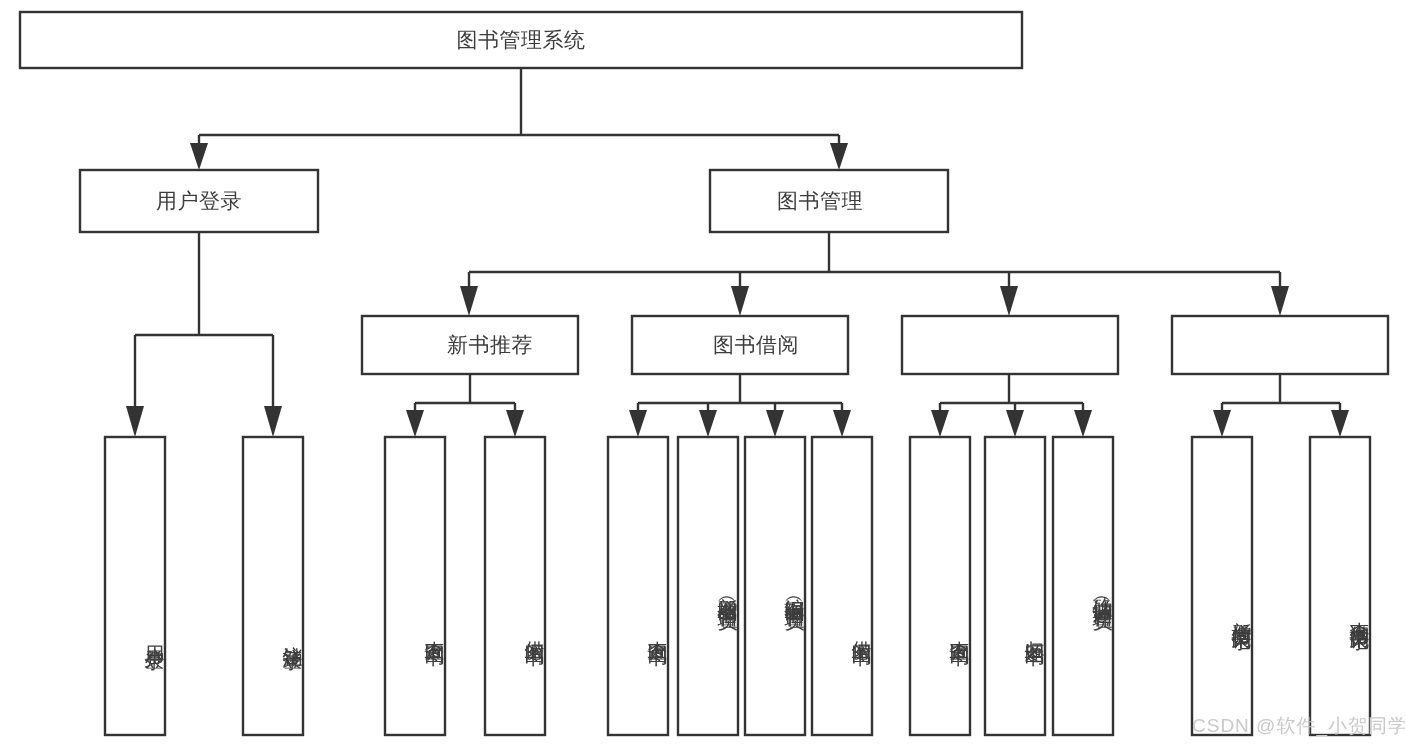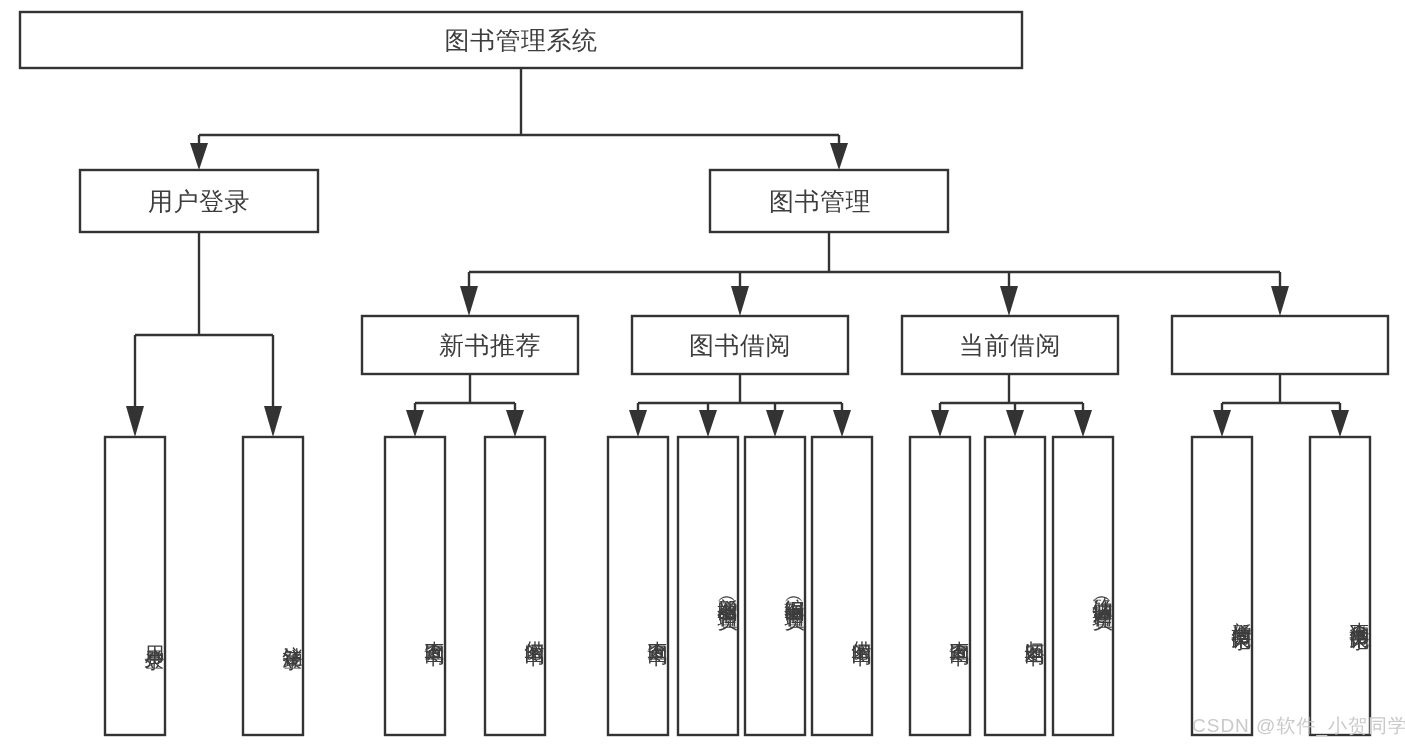--- a/index.html
+++ b/index.html
@@ -38,21 +38,21 @@
     fill: #333333;
     stroke: none;
   }
   .node-label {
     position: absolute;
     display: flex;
     align-items: center;
     justify-content: center;
     color: #3d3d3d;
     font-family: "Liberation Sans", "DejaVu Sans", sans-serif;
-    font-size: 25px;
+    font-size: 21px;
     line-height: 1.04;
     letter-spacing: 0.5px;
     white-space: nowrap;
     pointer-events: none;
   }
   .node-label.vertical {
     writing-mode: vertical-rl;
     text-orientation: upright;
     font-size: 20px;
     letter-spacing: 2px;
@@ -171,23 +171,22 @@
   </svg>
 
   <div class="node-label" style="left:20px; top:12px; width:1002px; height:56px;">图书管理系统</div>
 
   <div class="node-label" style="left:80px; top:170px; width:238px; height:62px;">用户登录</div>
 
   <div class="node-label" style="left:710px; top:170px; width:220px; height:62px;">图书管理</div>
 
   <div class="node-label" style="left:362px; top:316px; width:256px; height:58px;">新书推荐</div>
 
-  <div class="node-label" style="left:632px; top:316px; width:216px; height:58px;">图书借阅</div>
-
-  <div class="node-label" style="left:902px; top:316px; width:216px; height:58px;">当前借阅</div>
+  <div class="node-label" style="left:632px; top:316px; width:216px; height:58px;padding-left:16px;">图书借阅</div>
+
 
 
   <div class="node-label vertical" style="left:105px; top:529px; width:60px; height:206px;">用户登录</div>
 
   <div class="node-label vertical" style="left:243px; top:529px; width:60px; height:206px;">注销登录</div>
 
   <div class="node-label vertical" style="left:385px; top:519px; width:60px; height:216px;">查询图书</div>
 
   <div class="node-label vertical" style="left:485px; top:519px; width:60px; height:216px;">借阅图书</div>
 

